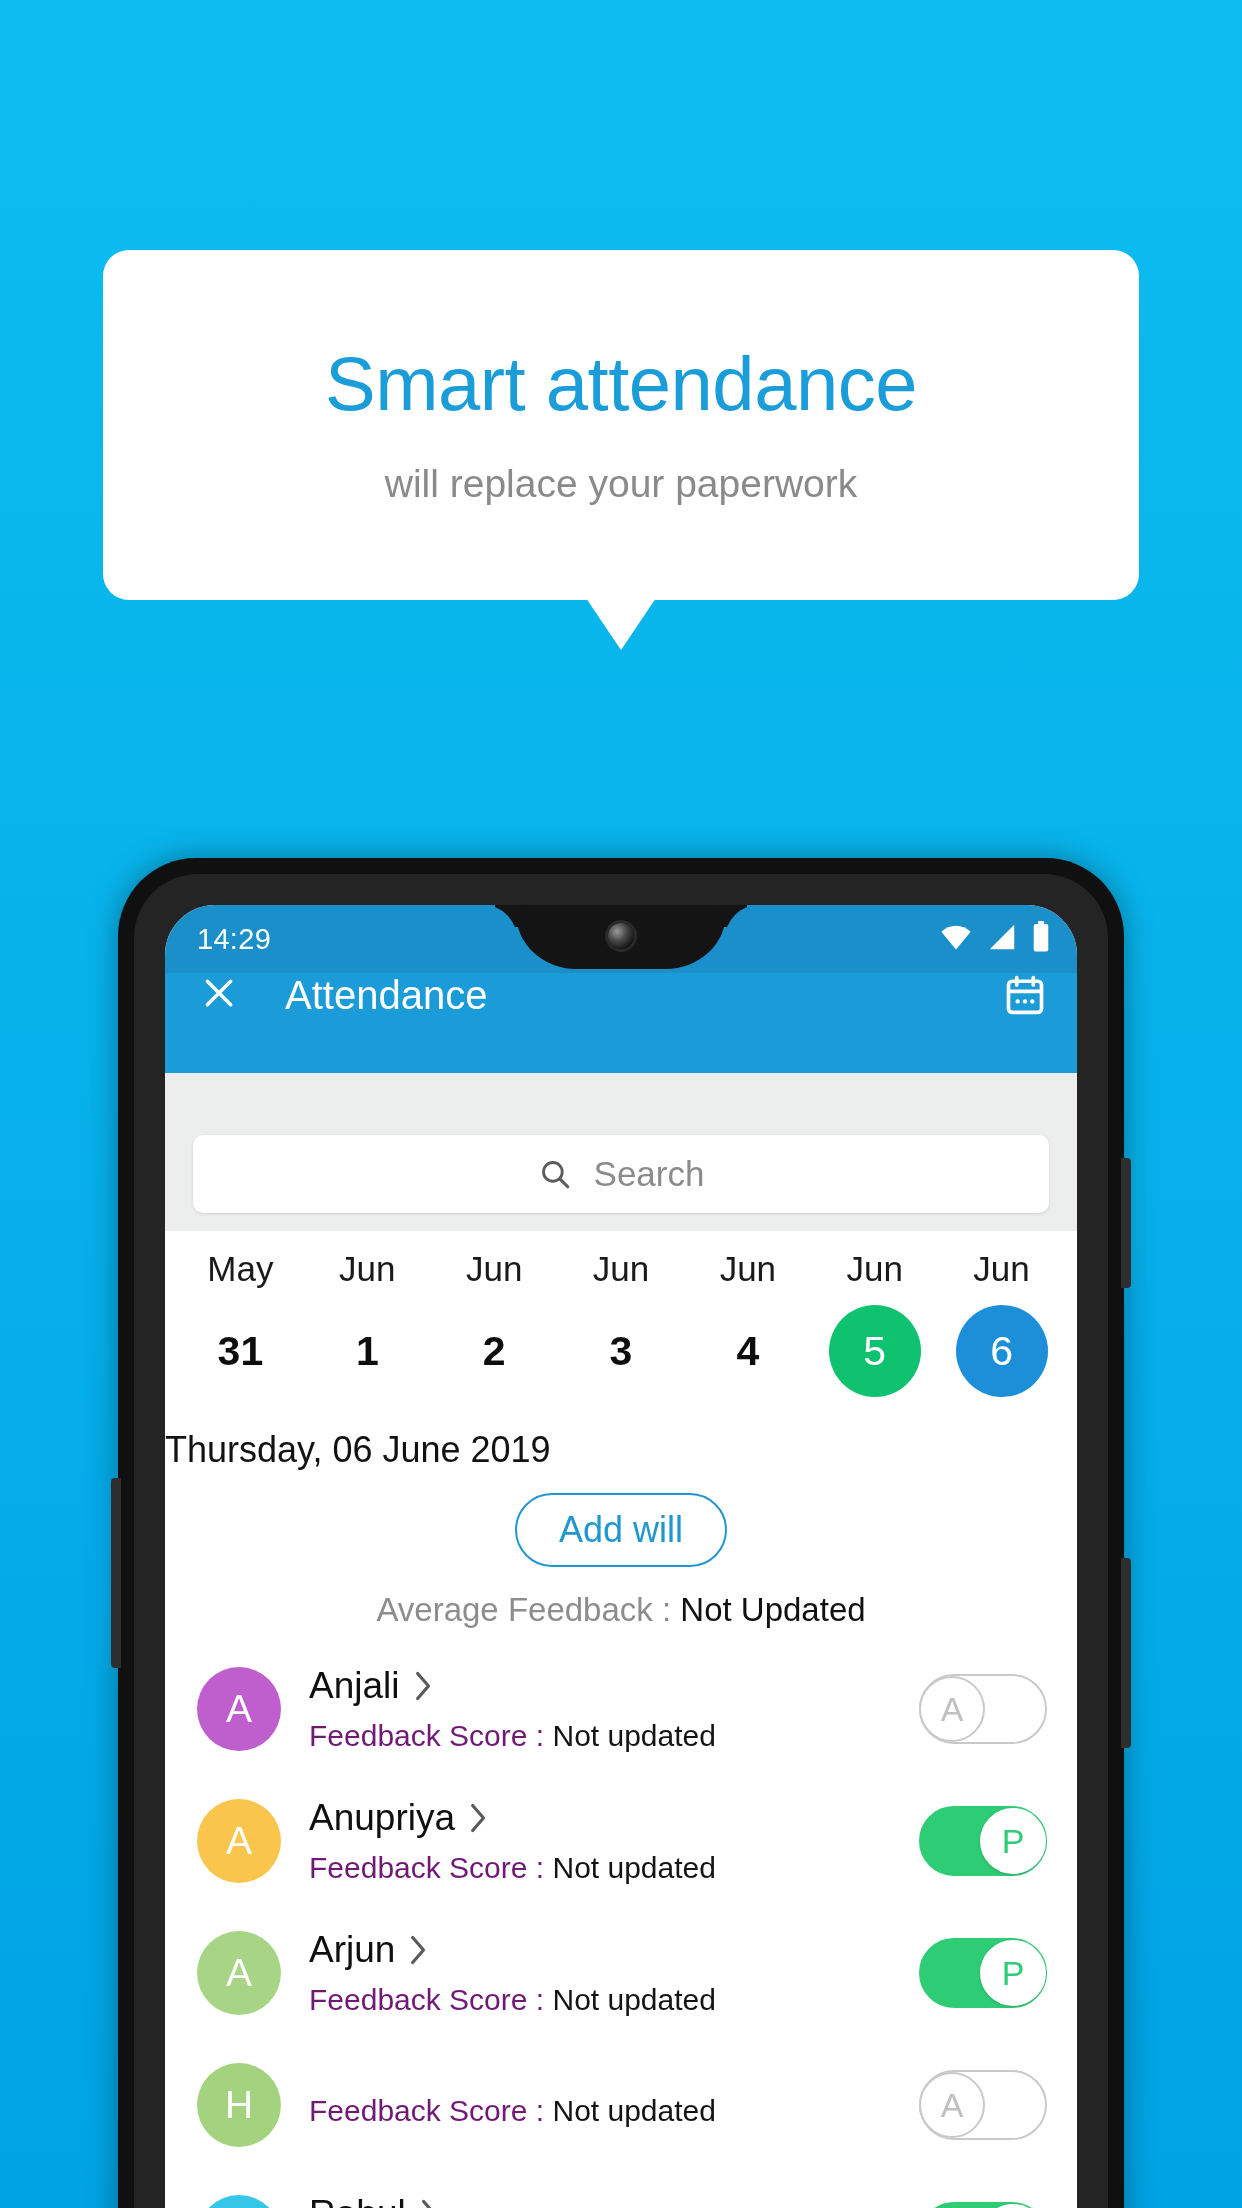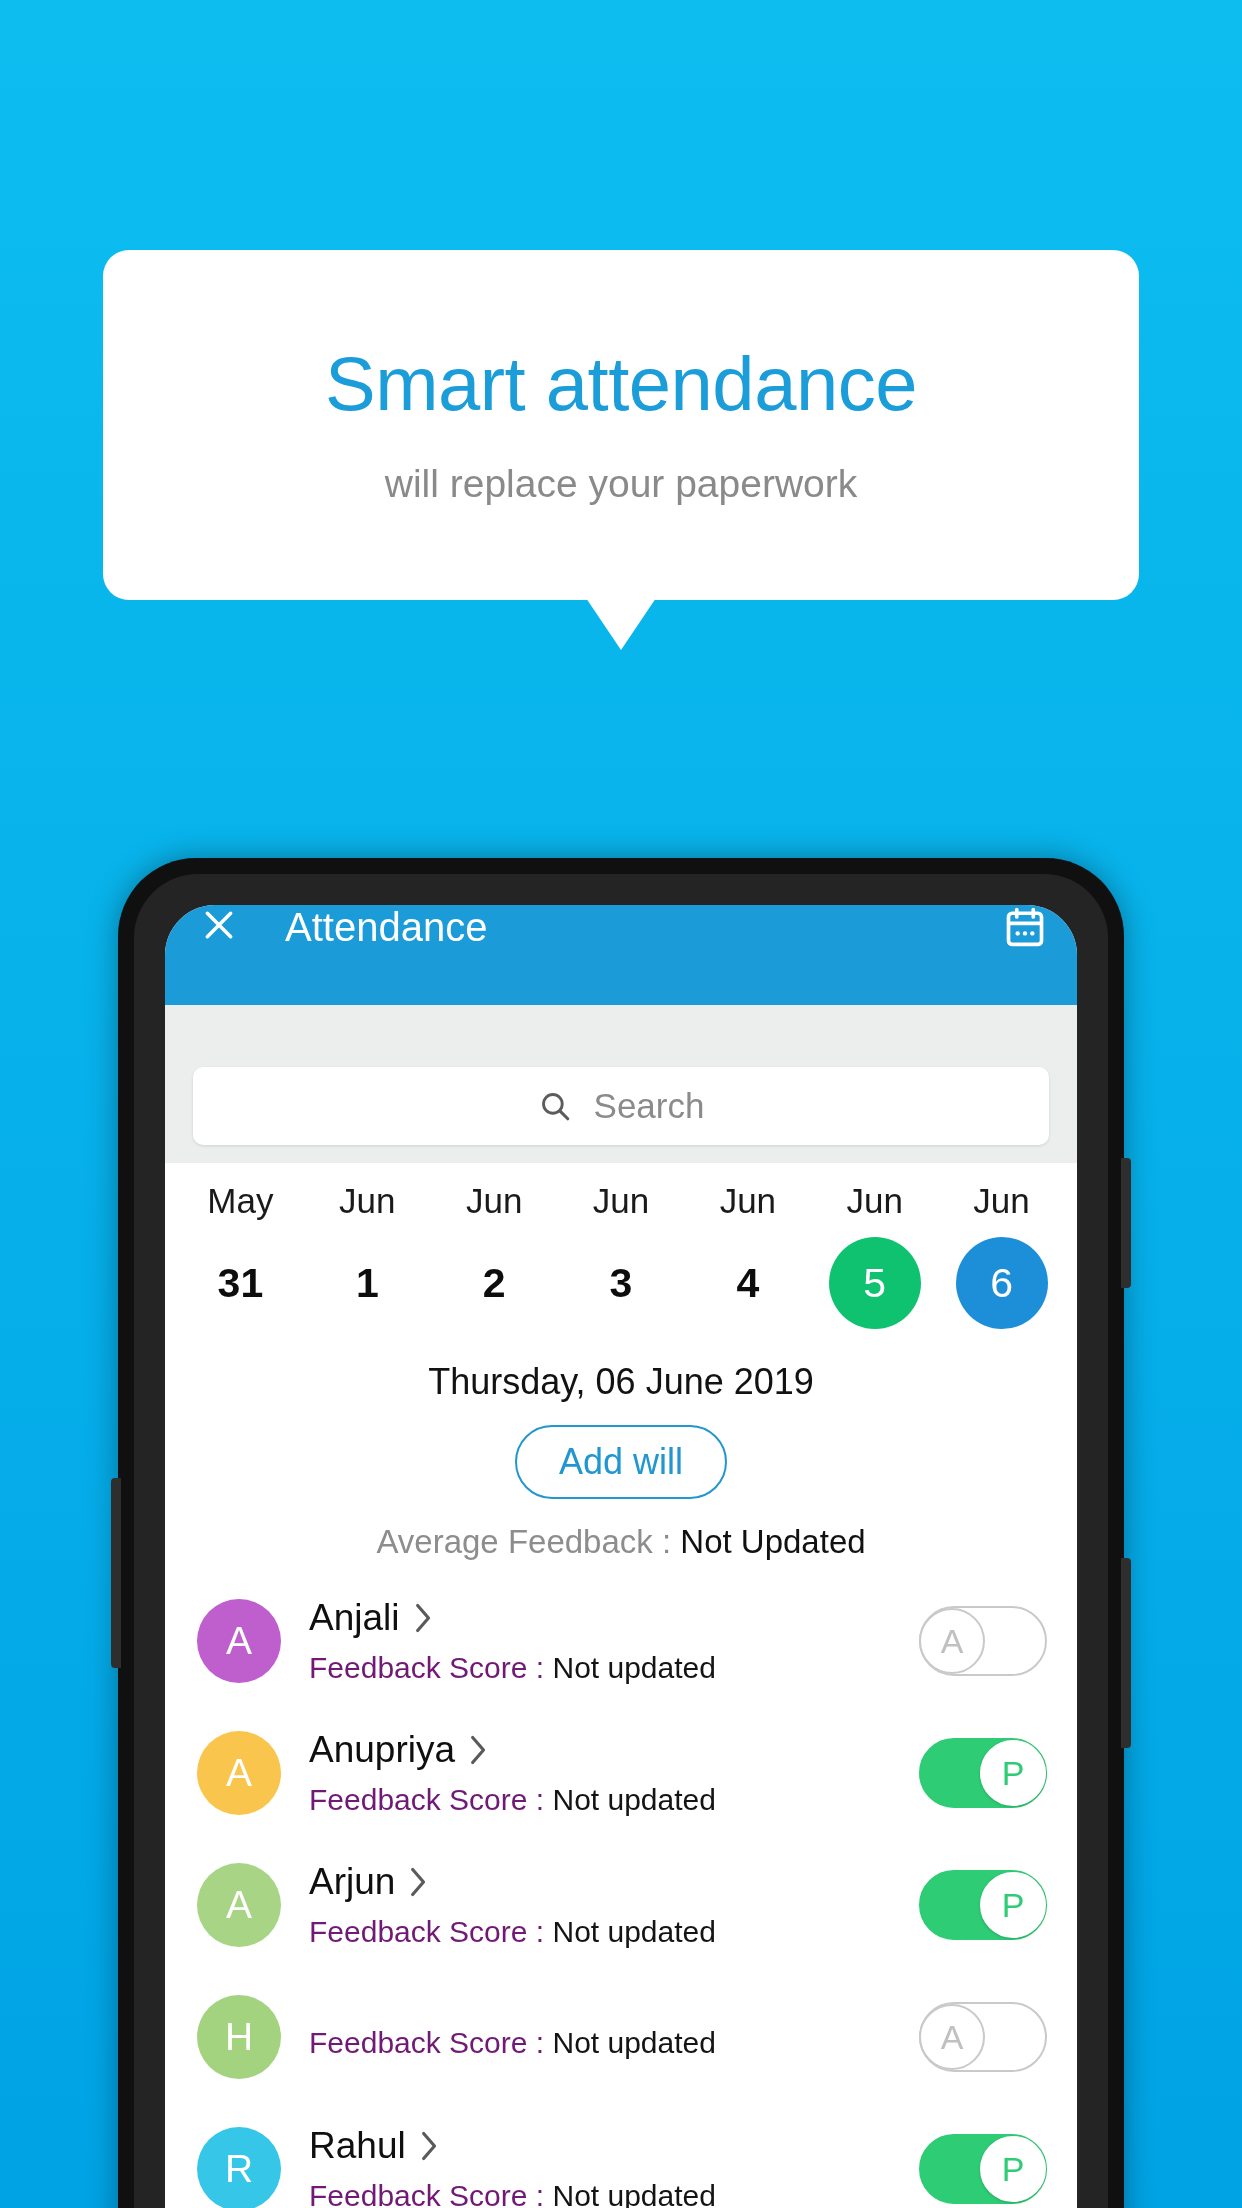--- a/index.html
+++ b/index.html
@@ -193,21 +193,20 @@
     width: 92px; height: 92px;
     border-radius: 50%;
     display: flex; align-items: center; justify-content: center;
     font-size: 41px; font-weight: 700; color: #0d0d0d;
   }
   .date-num-box.green { background: #0ec26f; color: #ffffff; font-weight: 400; }
   .date-num-box.blue  { background: #1C8FD8; color: #ffffff; font-weight: 400; }
 
   
   .date-header {
-    text-align: center;
     font-size: 36px;
     color: #121212;
     margin-top: 26px;
   }
   .add-topic-wrap { display: flex; justify-content: center; margin-top: 22px; }
   .add-topic {
     border: 2px solid #2196cf;
     color: #2196cf;
     background: #ffffff;
     border-radius: 40px;
@@ -281,20 +280,44 @@
   <div class="bubble-tail"></div>
 
   <div class="phone-outer">
     <div class="side-btn left-vol"></div>
     <div class="side-btn right-pwr"></div>
     <div class="side-btn right-vol"></div>
 
     <div class="phone-inner-bezel">
       <div class="phone-screen">
 
+        <div class="statusbar">
+          <div class="status-time">14:29</div>
+          <div class="status-icons">
+            <span>
+              <svg width="34" height="28" viewBox="0 0 24 20">
+                  <path fill="#fff" d="M12 19 1.5 6.2C4.4 3.6 8 2 12 2s7.6 1.6 10.5 4.2L12 19z"></path>
+                </svg>
+            </span>
+            <span>
+              <svg width="30" height="28" viewBox="0 0 22 20">
+                  <path fill="#fff" d="M20 1v18H2L20 1z"></path>
+                </svg>
+            </span>
+            <span>
+              <svg width="20" height="32" viewBox="0 0 12 22">
+                  <rect x="4" y="0" width="4" height="2" fill="#fff"></rect>
+                  <rect x="1" y="2" width="10" height="19" rx="1.4" fill="#fff"></rect>
+                </svg>
+            </span>
+          </div>
+          <div class="notch">
+            <div class="camera"></div>
+          </div>
+        </div>
 
         <div class="appbar">
           <span class="icon-close">
             <svg width="40" height="40" viewBox="0 0 24 24">
                 <path stroke="#fff" stroke-width="2.1" stroke-linecap="round" d="M5 5l14 14M19 5L5 19"></path>
               </svg>
           </span>
           <span class="appbar-title">Attendance</span>
           <span class="icon-cal">
             <svg width="44" height="44" viewBox="0 0 24 24">

